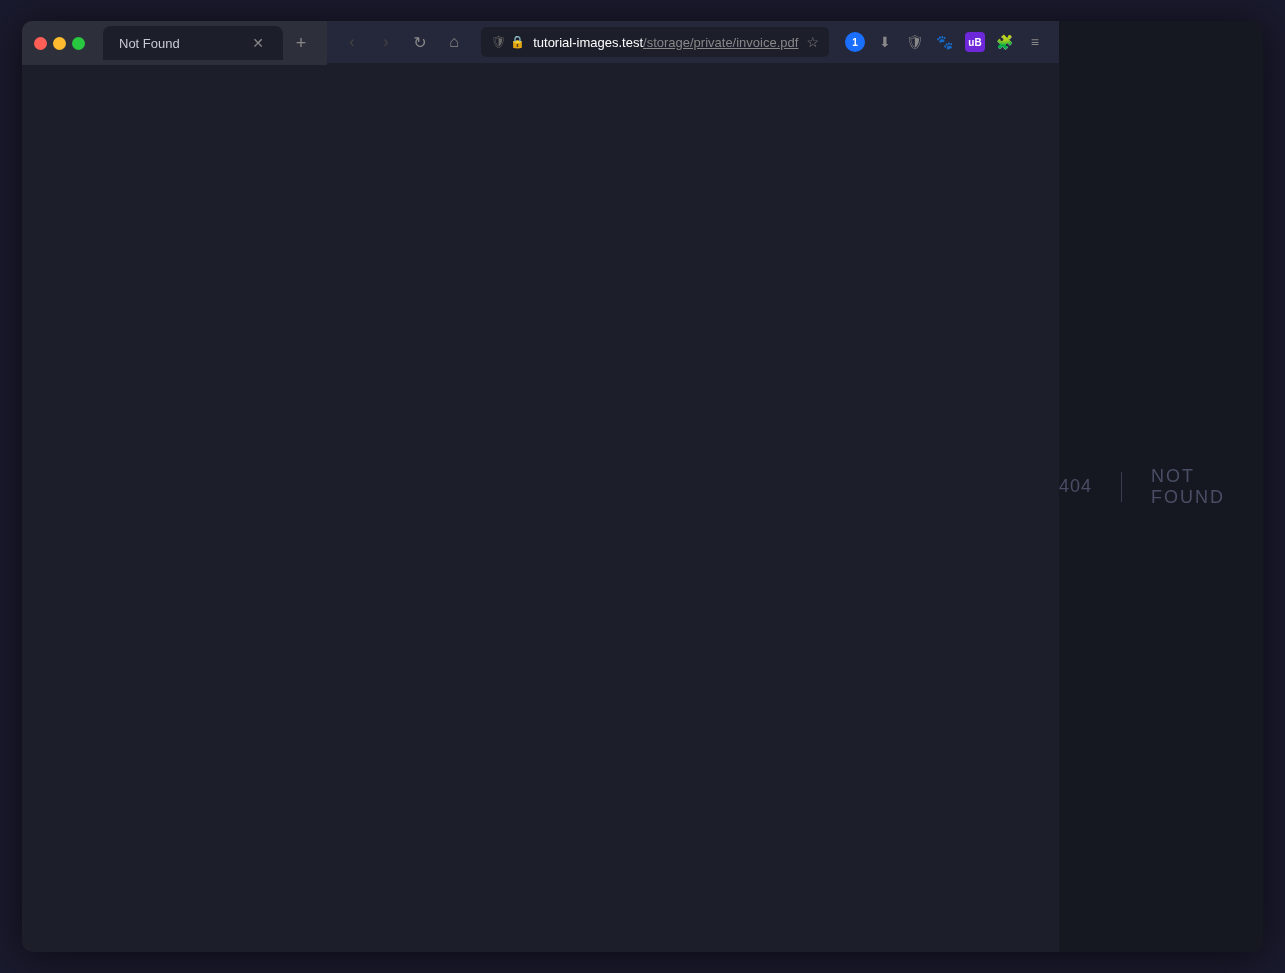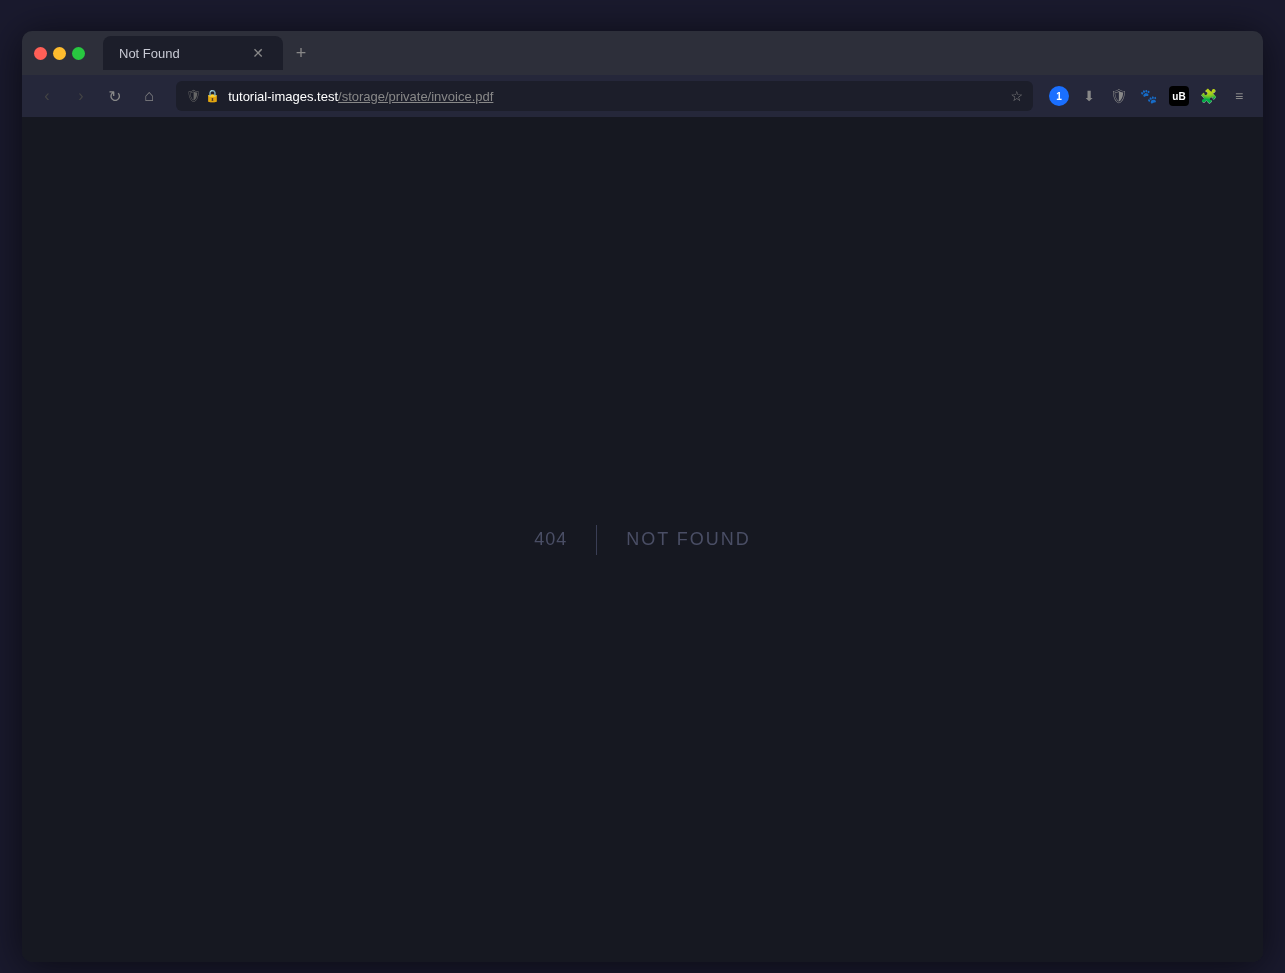--- a/index.html
+++ b/index.html
@@ -8,27 +8,27 @@
       background: #1a1a2e;
       font-family: -apple-system, BlinkMacSystemFont, 'Segoe UI', sans-serif;
       width: 1285px;
       height: 973px;
       overflow: hidden;
     }
 
     .browser-window {
       width: 1241px;
       height: 931px;
-      margin: 31px auto;
+      margin: 21px auto;
       background: #1c1e2a;
       border-radius: 10px;
       box-shadow: 0 4px 40px rgba(0,0,0,0.6);
       overflow: hidden;
       display: flex;
-      flex-direction: column;
+      flex-direction: row;
     }
 
     
     .title-bar {
       background: #2d2f3a;
       height: 44px;
       display: flex;
       align-items: center;
       padding: 0 12px;
       gap: 8px;
@@ -205,21 +205,21 @@
       height: 20px;
       display: flex;
       align-items: center;
       justify-content: center;
       font-size: 10px;
       color: white;
       font-weight: bold;
     }
 
     .ext-icon-ublock {
-      background: #000000;
+      background: #6d28d9;
       border-radius: 4px;
       width: 20px;
       height: 20px;
       display: flex;
       align-items: center;
       justify-content: center;
       font-size: 10px;
       color: white;
       font-weight: bold;
     }
@@ -230,21 +230,20 @@
       background: #161821;
       display: flex;
       align-items: center;
       justify-content: center;
     }
 
     .error-container {
       display: flex;
       align-items: center;
       gap: 29px;
-      text-align: right;
     }
 
     .error-code {
       color: #4a4e65;
       font-size: 18px;
       font-weight: 400;
       letter-spacing: 1px;
     }
 
     .error-divider {

